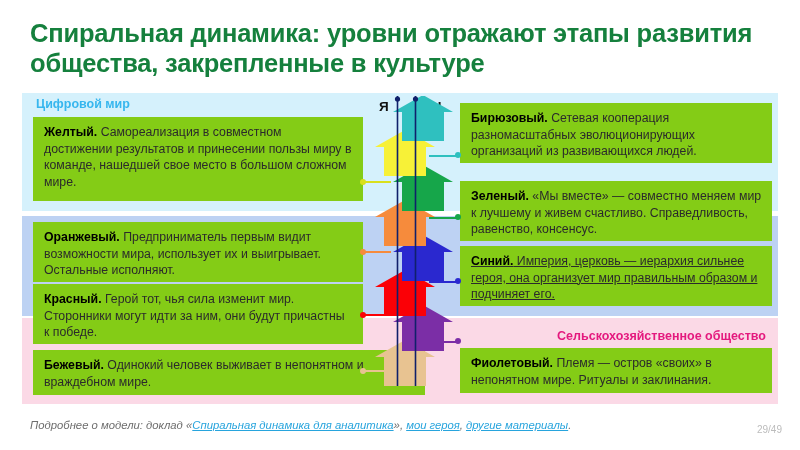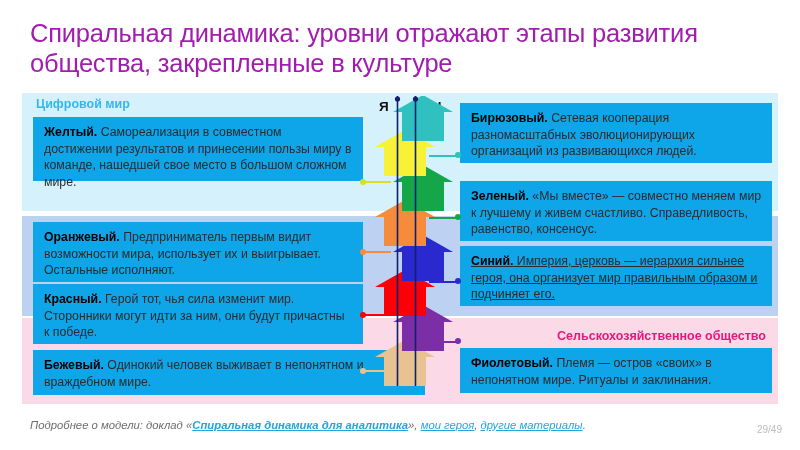--- a/index.html
+++ b/index.html
@@ -8,22 +8,22 @@
     background:#ffffff;
     font-family:"Liberation Sans", sans-serif;
     overflow:hidden;
     position:relative;
   }
   #slide{position:relative;width:800px;height:450px;}
 
   
   .title{
     position:absolute;left:30px;top:18px;width:740px;
-    font-size:25.5px;font-weight:normal;line-height:1.18;
-    color:#a21caf;letter-spacing:-0.2px;
+    font-size:25.5px;font-weight:bold;line-height:1.18;
+    color:#15803d;letter-spacing:-0.2px;
   }
 
   
   .band{position:absolute;}
   .band-digital-l{left:22px;top:93px;width:350px;height:118px;background:#d5f1fc;}
   .band-digital-r{left:452px;top:93px;width:326px;height:118px;background:#d5f1fc;}
   .band-ind-l{left:22px;top:216px;width:350px;height:100px;background:#bdd2f3;}
   .band-ind-r{left:452px;top:216px;width:326px;height:100px;background:#bdd2f3;}
   .band-agri-l{left:22px;top:318px;width:350px;height:86px;background:#fbd9e6;}
   .band-agri-r{left:452px;top:318px;width:326px;height:86px;background:#fbd9e6;}
@@ -34,27 +34,27 @@
   .band-gap-2{left:372px;top:316px;width:80px;height:2px;background:#ffffff;}
 
   
   .band-label{position:absolute;font-weight:bold;font-size:12.5px;}
   .lbl-digital{left:36px;top:97px;color:#37b6ee;}
   .lbl-industrial{left:452px;top:221px;width:320px;text-align:center;color:#15459a;padding-right:6px;box-sizing:border-box;}
   .lbl-agricultural{left:452px;top:329px;width:320px;text-align:right;color:#e4197e;padding-right:6px;box-sizing:border-box;}
 
   
   .card{
-    position:absolute;background:#0ea5e9;
+    position:absolute;background:#84cc16;
     font-size:12.3px;line-height:1.35;color:#2b2b2b;
     padding:7px 10px 22px 11px;box-sizing:border-box;
   }
   .card b{color:#000;font-weight:bold;}
 
-  .card-yellow    {left:33px;  top:117px; width:330px; height:64px;}
+  .card-yellow    {left:33px;  top:117px; width:330px; height:84px;}
   .card-orange    {left:33px;  top:222px; width:330px; height:60px;}
   .card-red       {left:33px;  top:284px; width:330px; height:60px;}
   .card-beige     {left:33px;  top:350px; width:392px; height:45px;}
 
   .card-turquoise {left:460px; top:103px; width:312px; height:60px;}
   .card-green     {left:460px; top:181px; width:312px; height:60px;}
   .card-blue      {left:460px; top:246px; width:312px; height:60px;text-decoration:underline;}
   .card-violet    {left:460px; top:348px; width:312px; height:45px;}
 
   
@@ -70,21 +70,21 @@
   
   .conn{position:absolute;height:1.6px;}
   .dot{position:absolute;width:6px;height:6px;border-radius:50%;}
 
   
   .footer{
     position:absolute;left:30px;top:419px;width:700px;
     font-size:11.3px;font-style:italic;color:#6e6e6e;
   }
   .footer a{color:#27a4dd;text-decoration:underline;}
-  .footer a.strong{font-weight:bold;margin-top:36px;}
+  .footer a.strong{font-weight:normal;margin-top:36px;}
   .pageno{
     position:absolute;right:18px;top:424px;font-size:10px;color:#bcbcbc;
   }
 </style>
 </head>
 <body>
 
 <div id="slide">
 
   <div class="title">Спиральная динамика: уровни отражают этапы развития общества, закрепленные в культуре</div>

